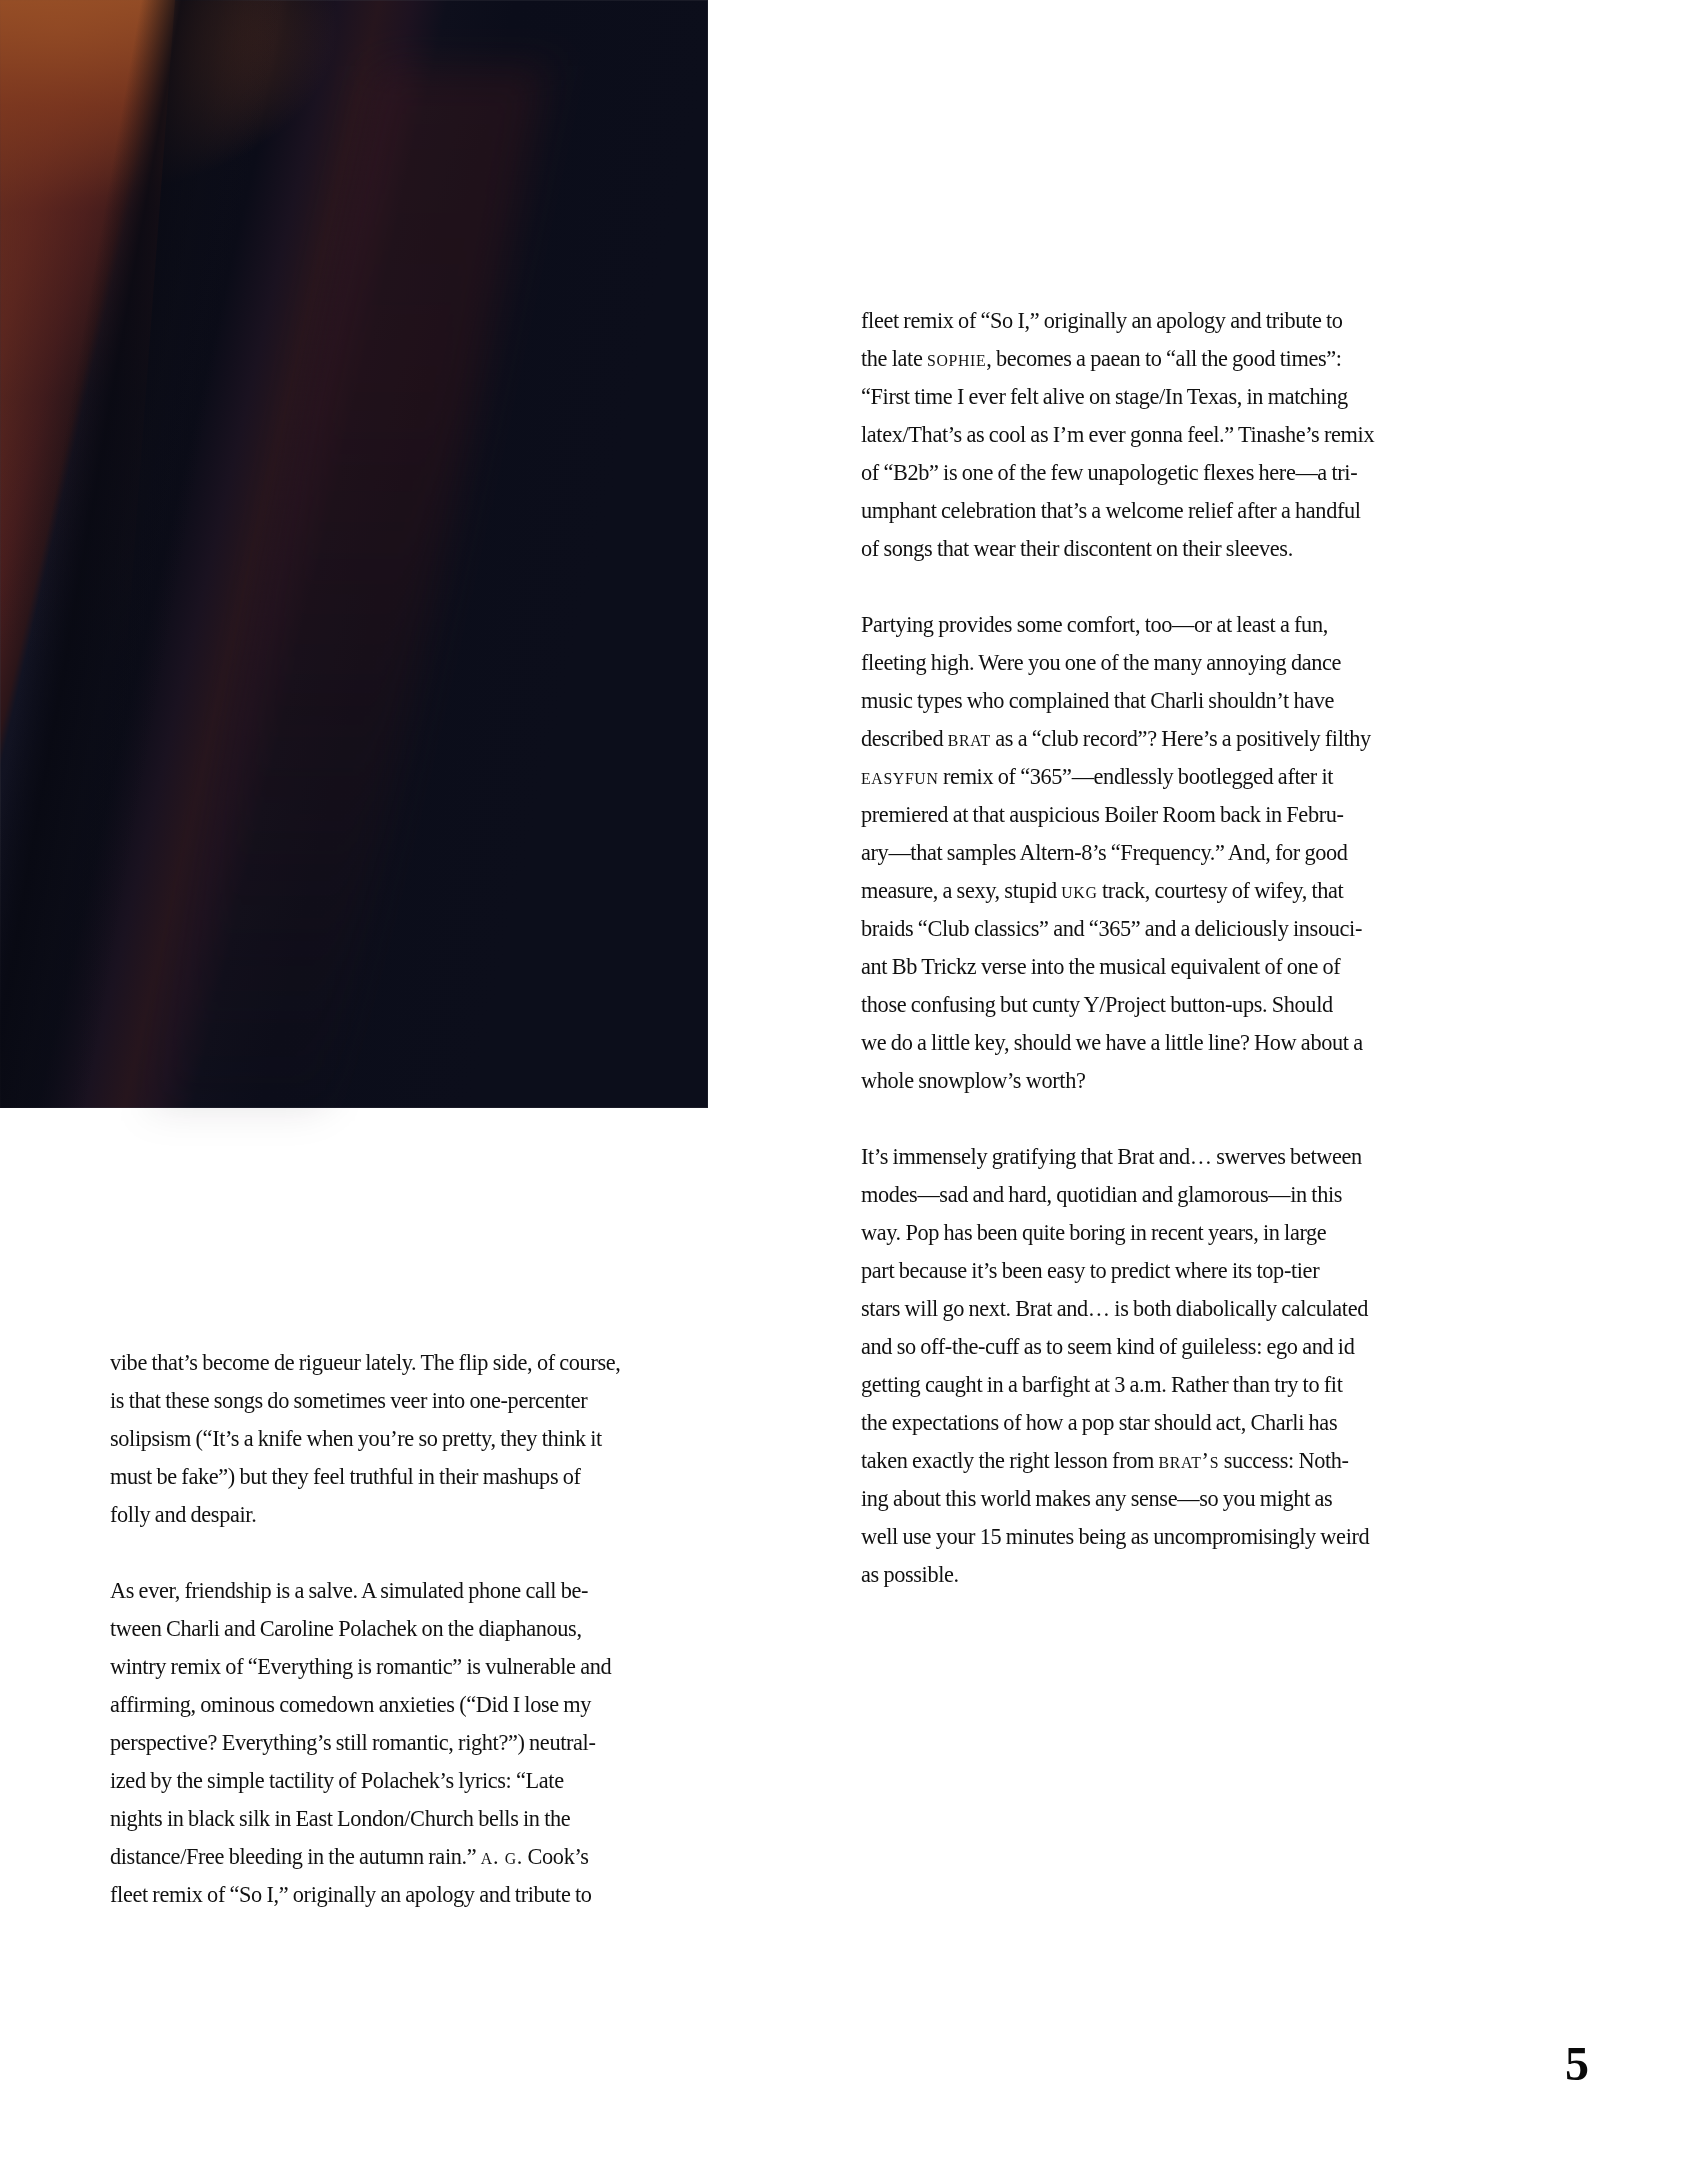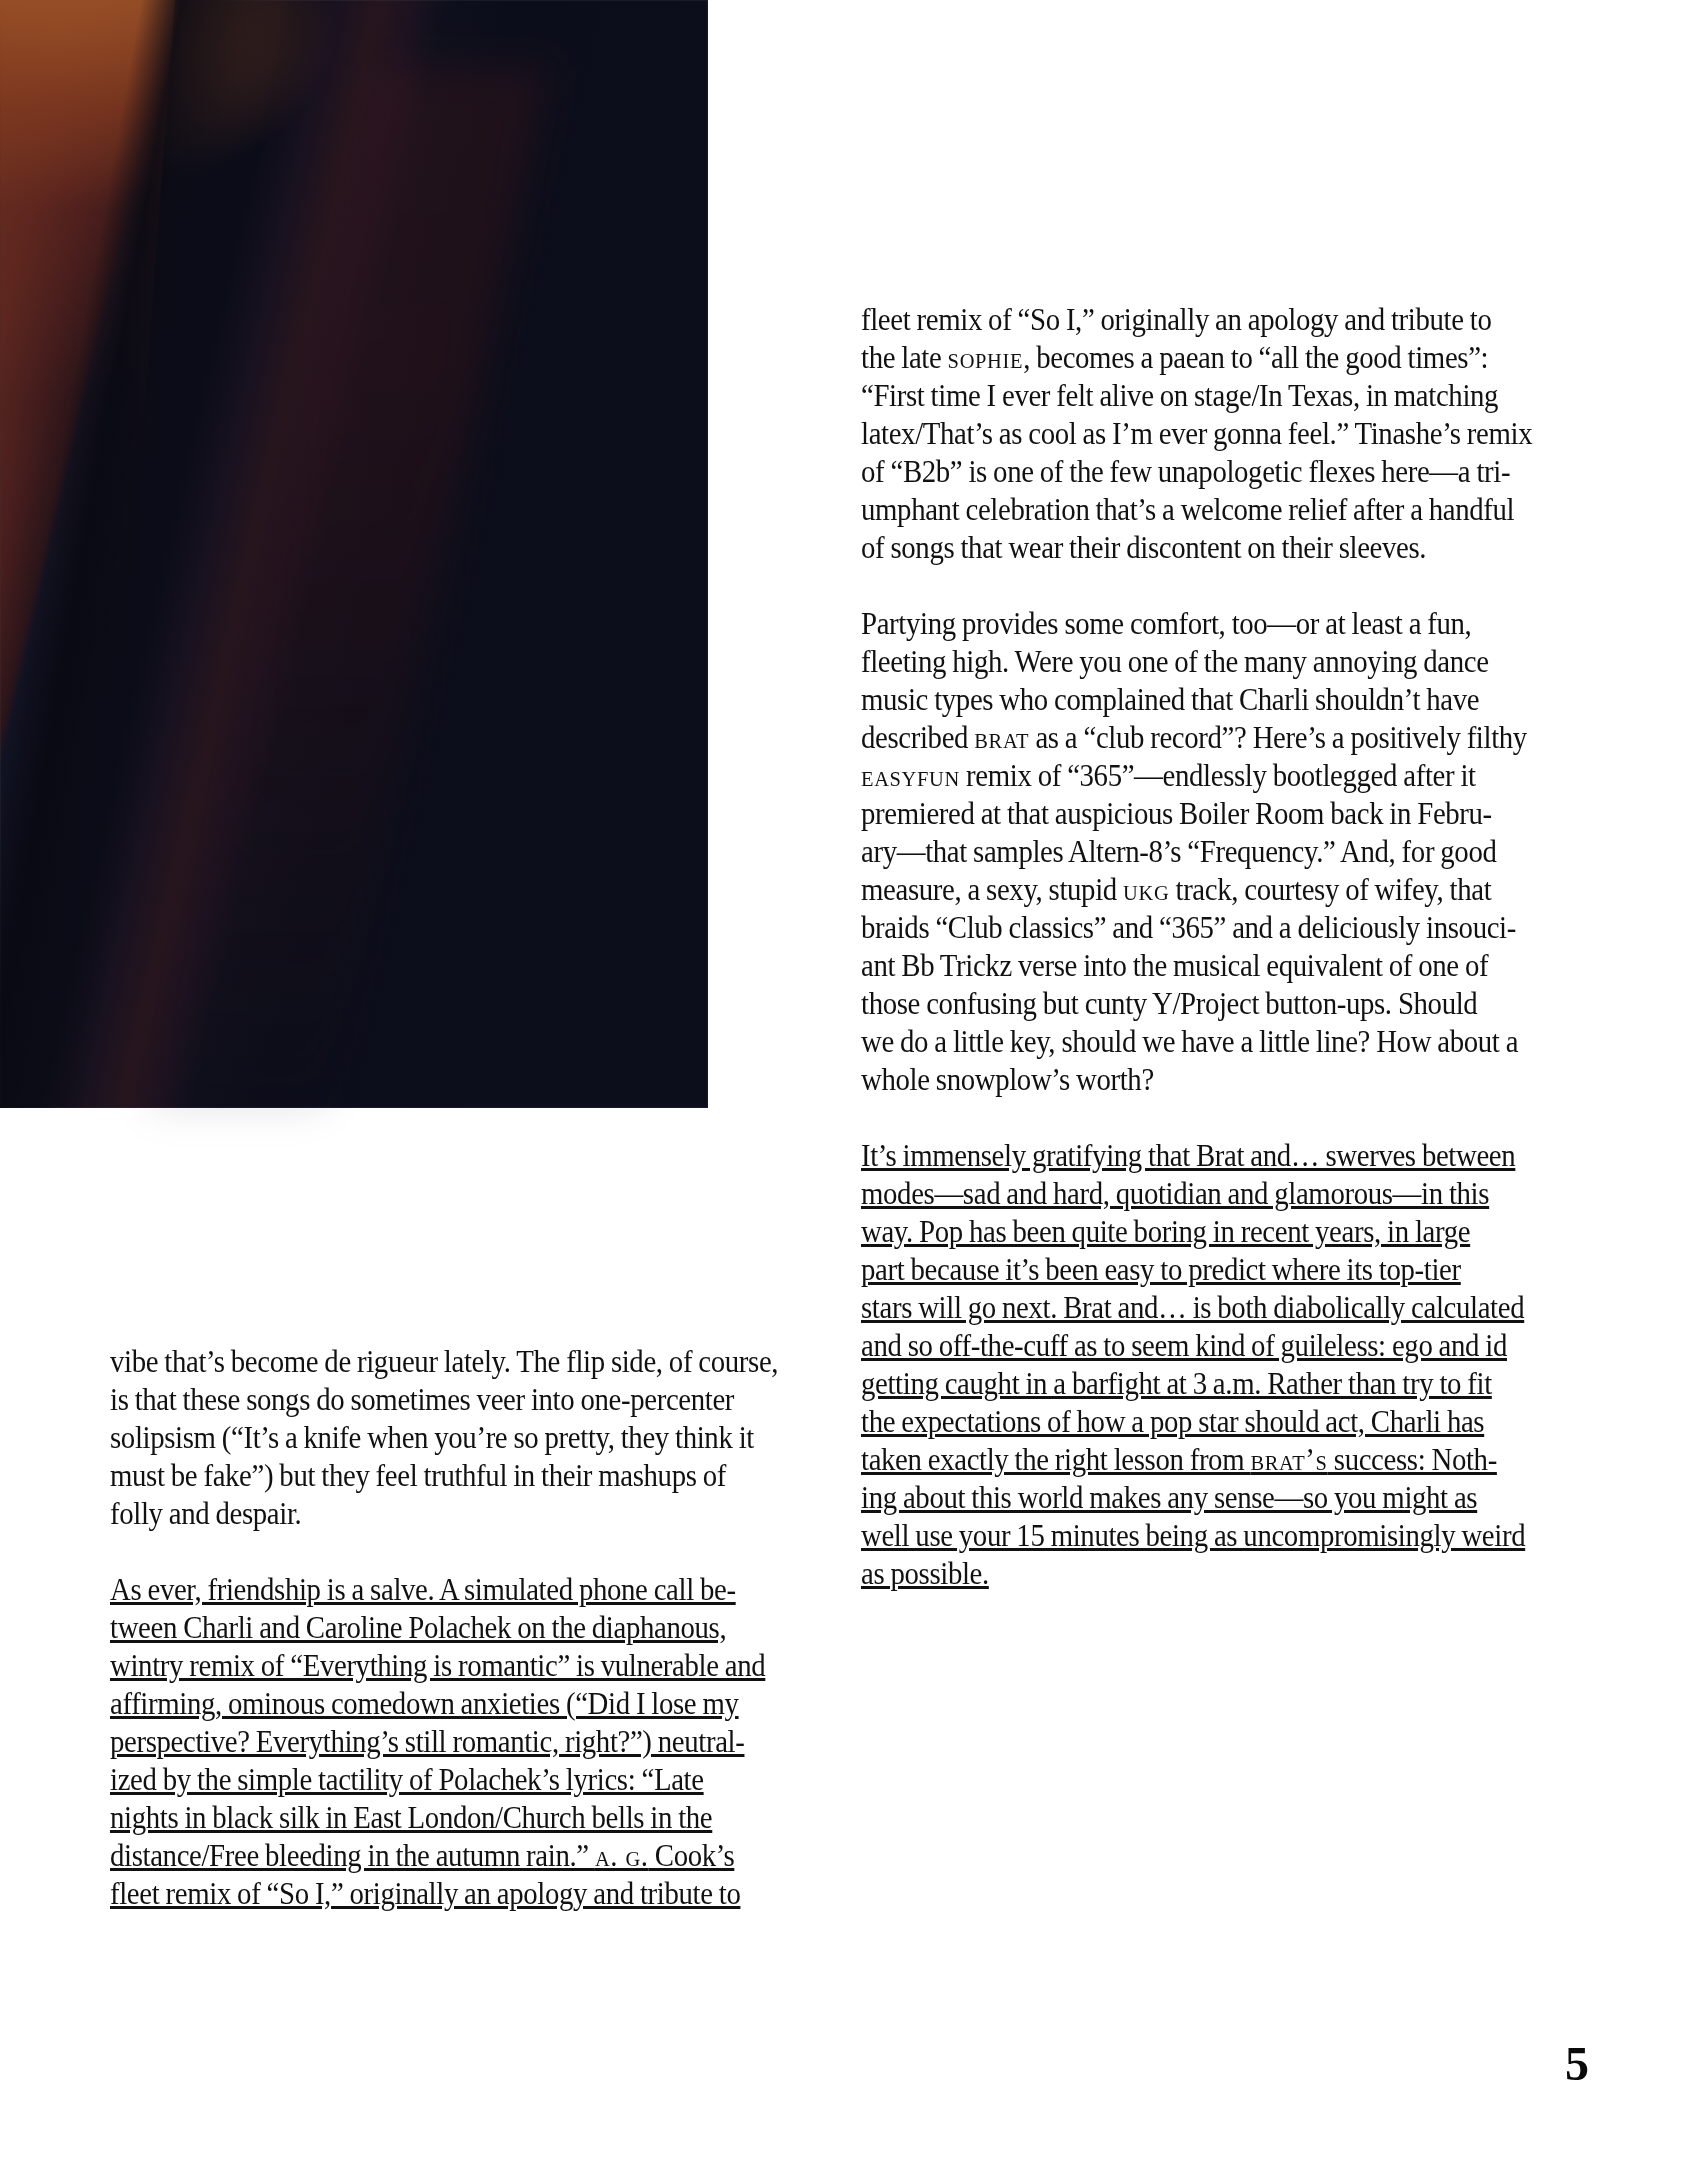--- a/index.html
+++ b/index.html
@@ -73,42 +73,41 @@
         rgba(70, 25, 28, 0.35) 0px,
         rgba(55, 20, 25, 0.45) 331px,
         rgba(40, 18, 24, 0.35) 661px,
         rgba(20, 14, 22, 0.1) 1042px);
       transform: skewX(-12deg);
       filter: blur(20px);
       pointer-events: none;
     }
     .column {
       position: absolute;
-      font-size: 31px;
+      font-size: 24px;
       line-height: 38px;
       letter-spacing: -0.4px;
       word-spacing: -0.7px;
       white-space: nowrap;
     }
     .col-left {
       left: 110px;
       top: 1343px;
       width: 728px;
     }
     .col-right {
       left: 861px;
       top: 301px;
       width: 741px;
     }
     .para {
       margin: 0 0 38px 0;
     }
     .para:last-child {
       margin-bottom: 0;
-      text-decoration: underline;
     }
     .line {
       display: block;
       height: 38px;
       transform: scaleX(0.93);
       transform-origin: left center;
     }
     .sc {
       font-variant: small-caps;
       text-transform: lowercase;

